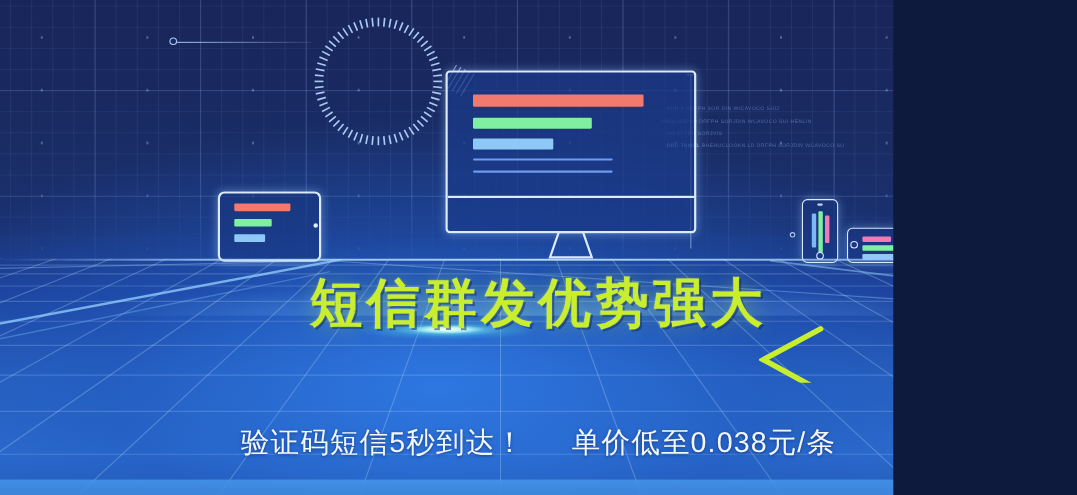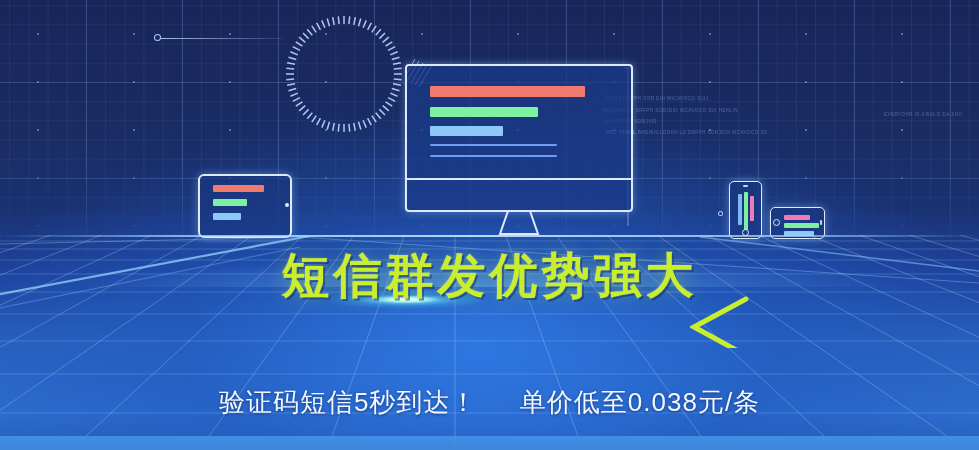--- a/index.html
+++ b/index.html
@@ -2,21 +2,21 @@
 <html><head>
 <meta charset="utf-8">
 <style>
   * { margin:0; padding:0; box-sizing:border-box; }
   html,body{ background:#0d1a3d; }
   body{
     font-family:"Liberation Sans","DejaVu Sans",sans-serif;
   }
   #banner{
     position:relative;
-    width:979px; height:450px;
+    width:812px; height:450px;
     overflow:hidden;
     background:
       radial-gradient(ellipse 780px 360px at 49% 78%, rgba(46,120,226,0.95) 0%, rgba(31,86,186,0.55) 38%, rgba(20,48,120,0.10) 68%, rgba(0,0,0,0) 82%),
       linear-gradient(180deg,#18255a 0%, #1a2c63 30%, #1b3170 46%, #1e44a0 60%, #2a66c6 76%, #2f74d8 92%, #2a63bd 100%);
   }
 
   
   .tech-grid{
     position:absolute; left:0; top:0; width:979px; height:262px;
     background-image:

